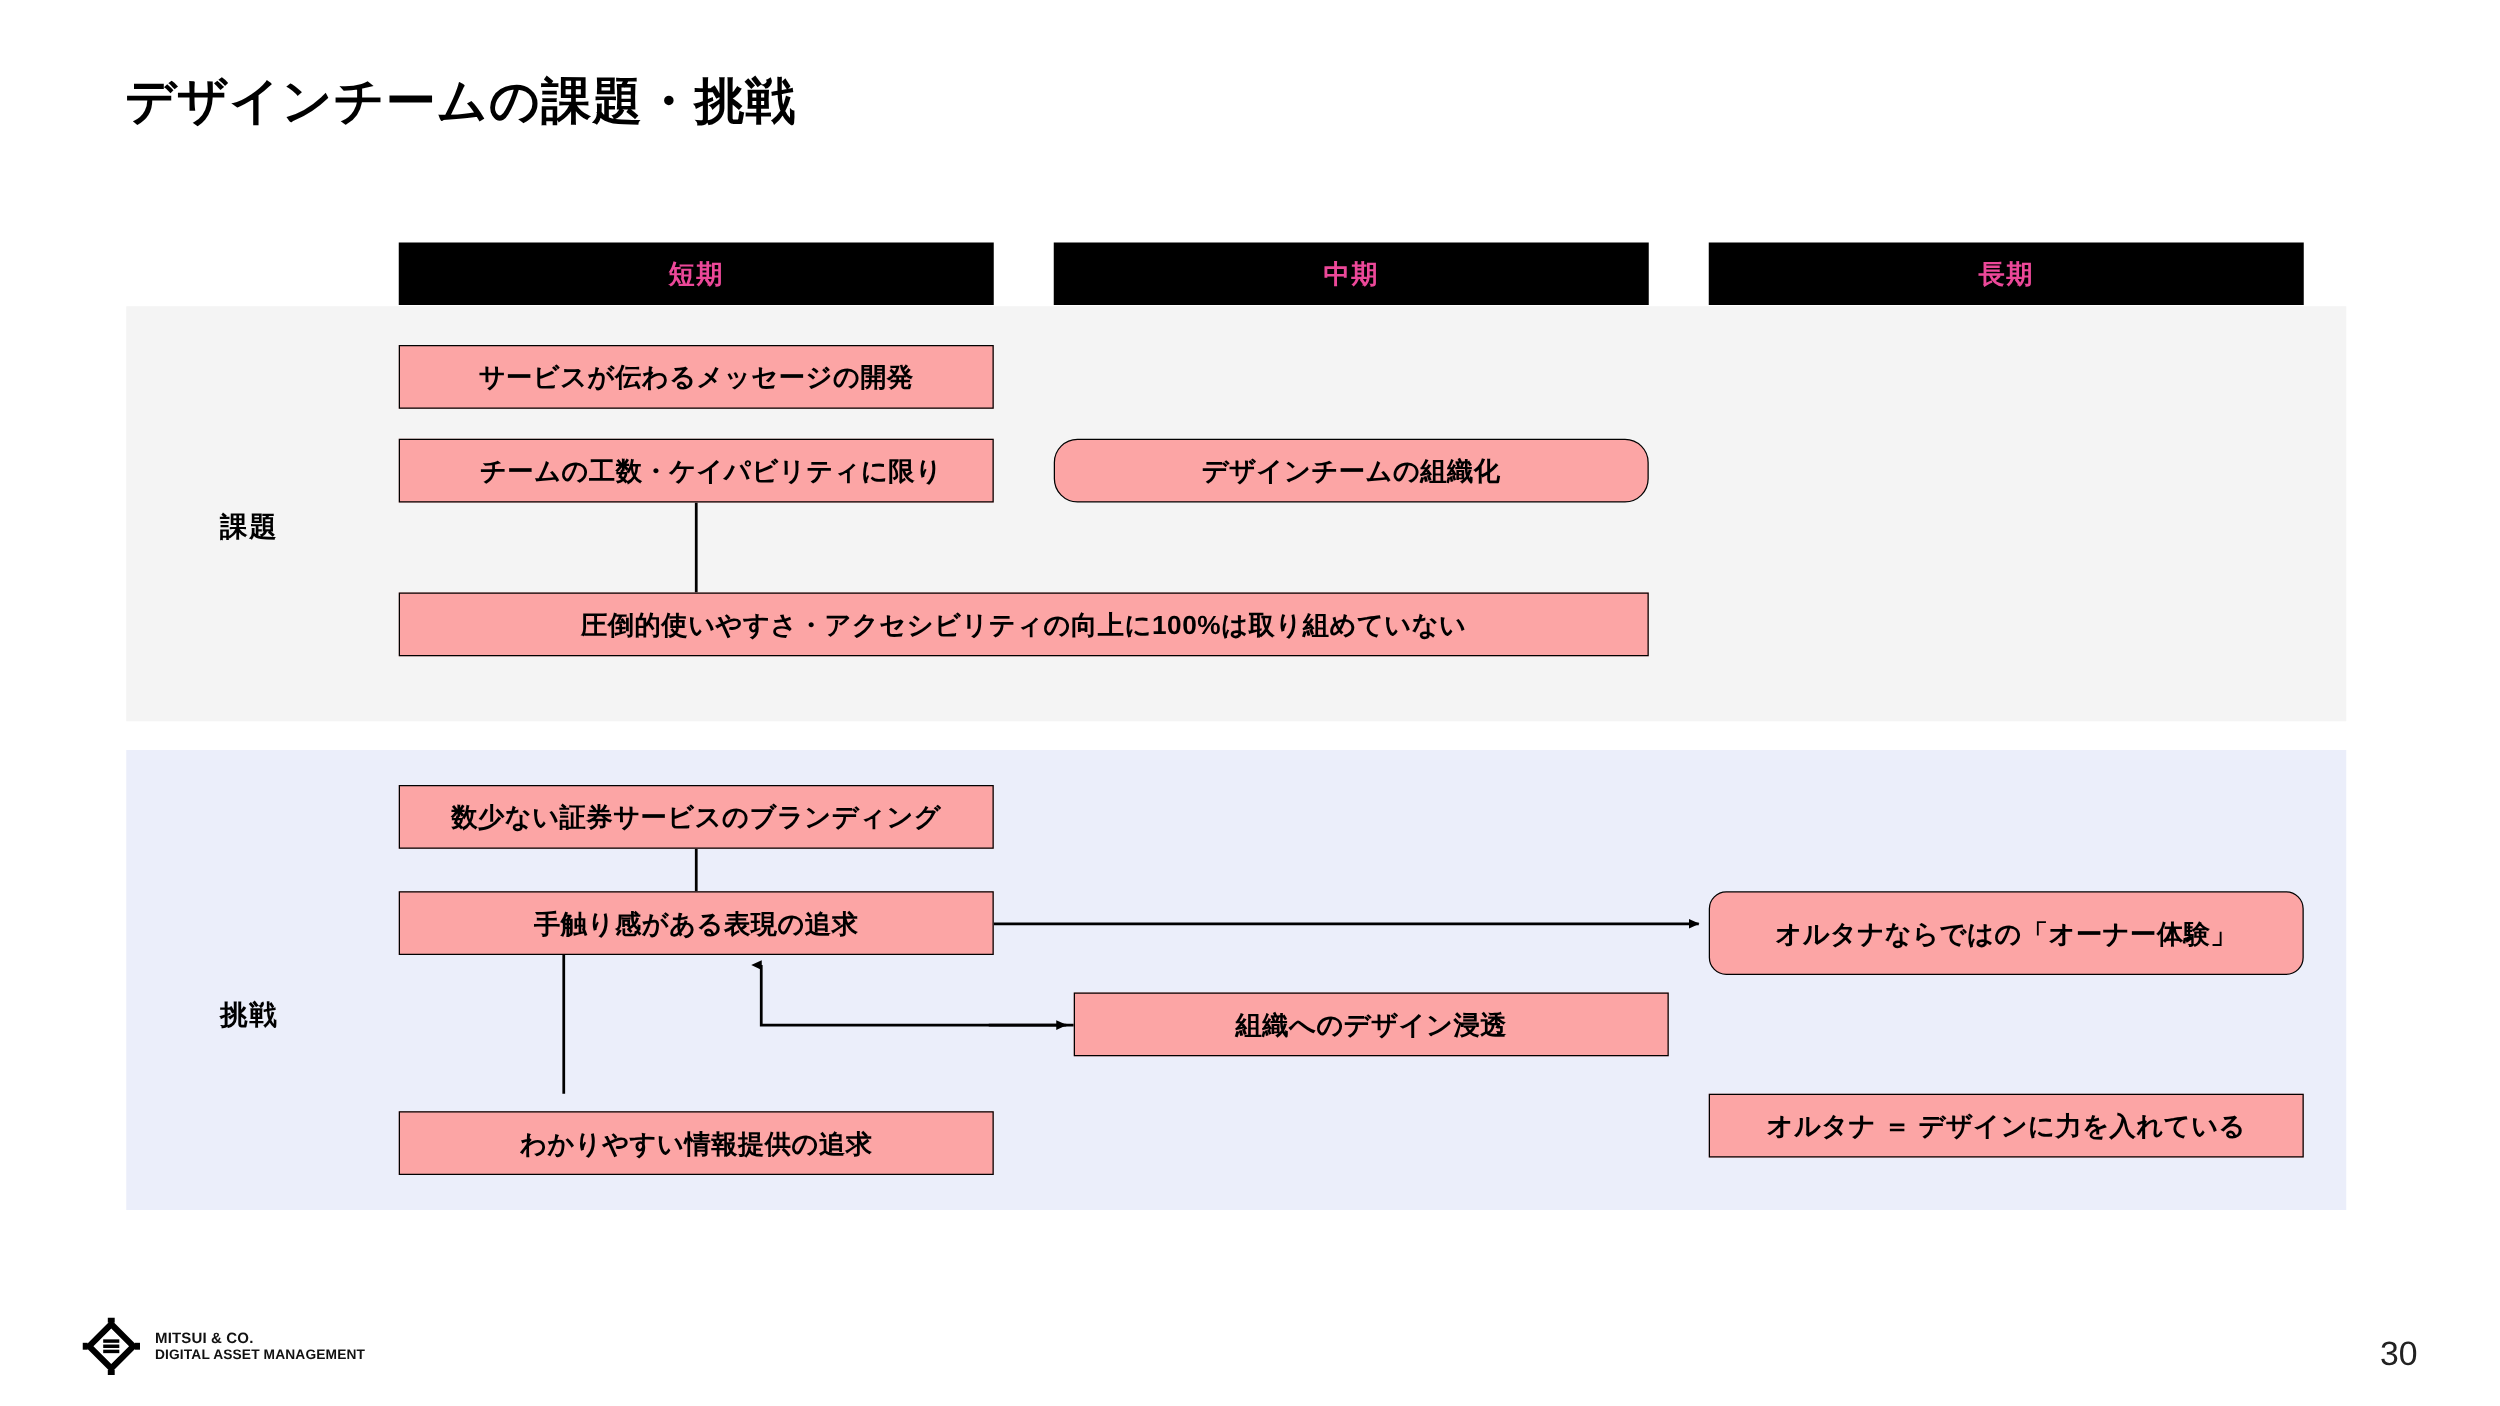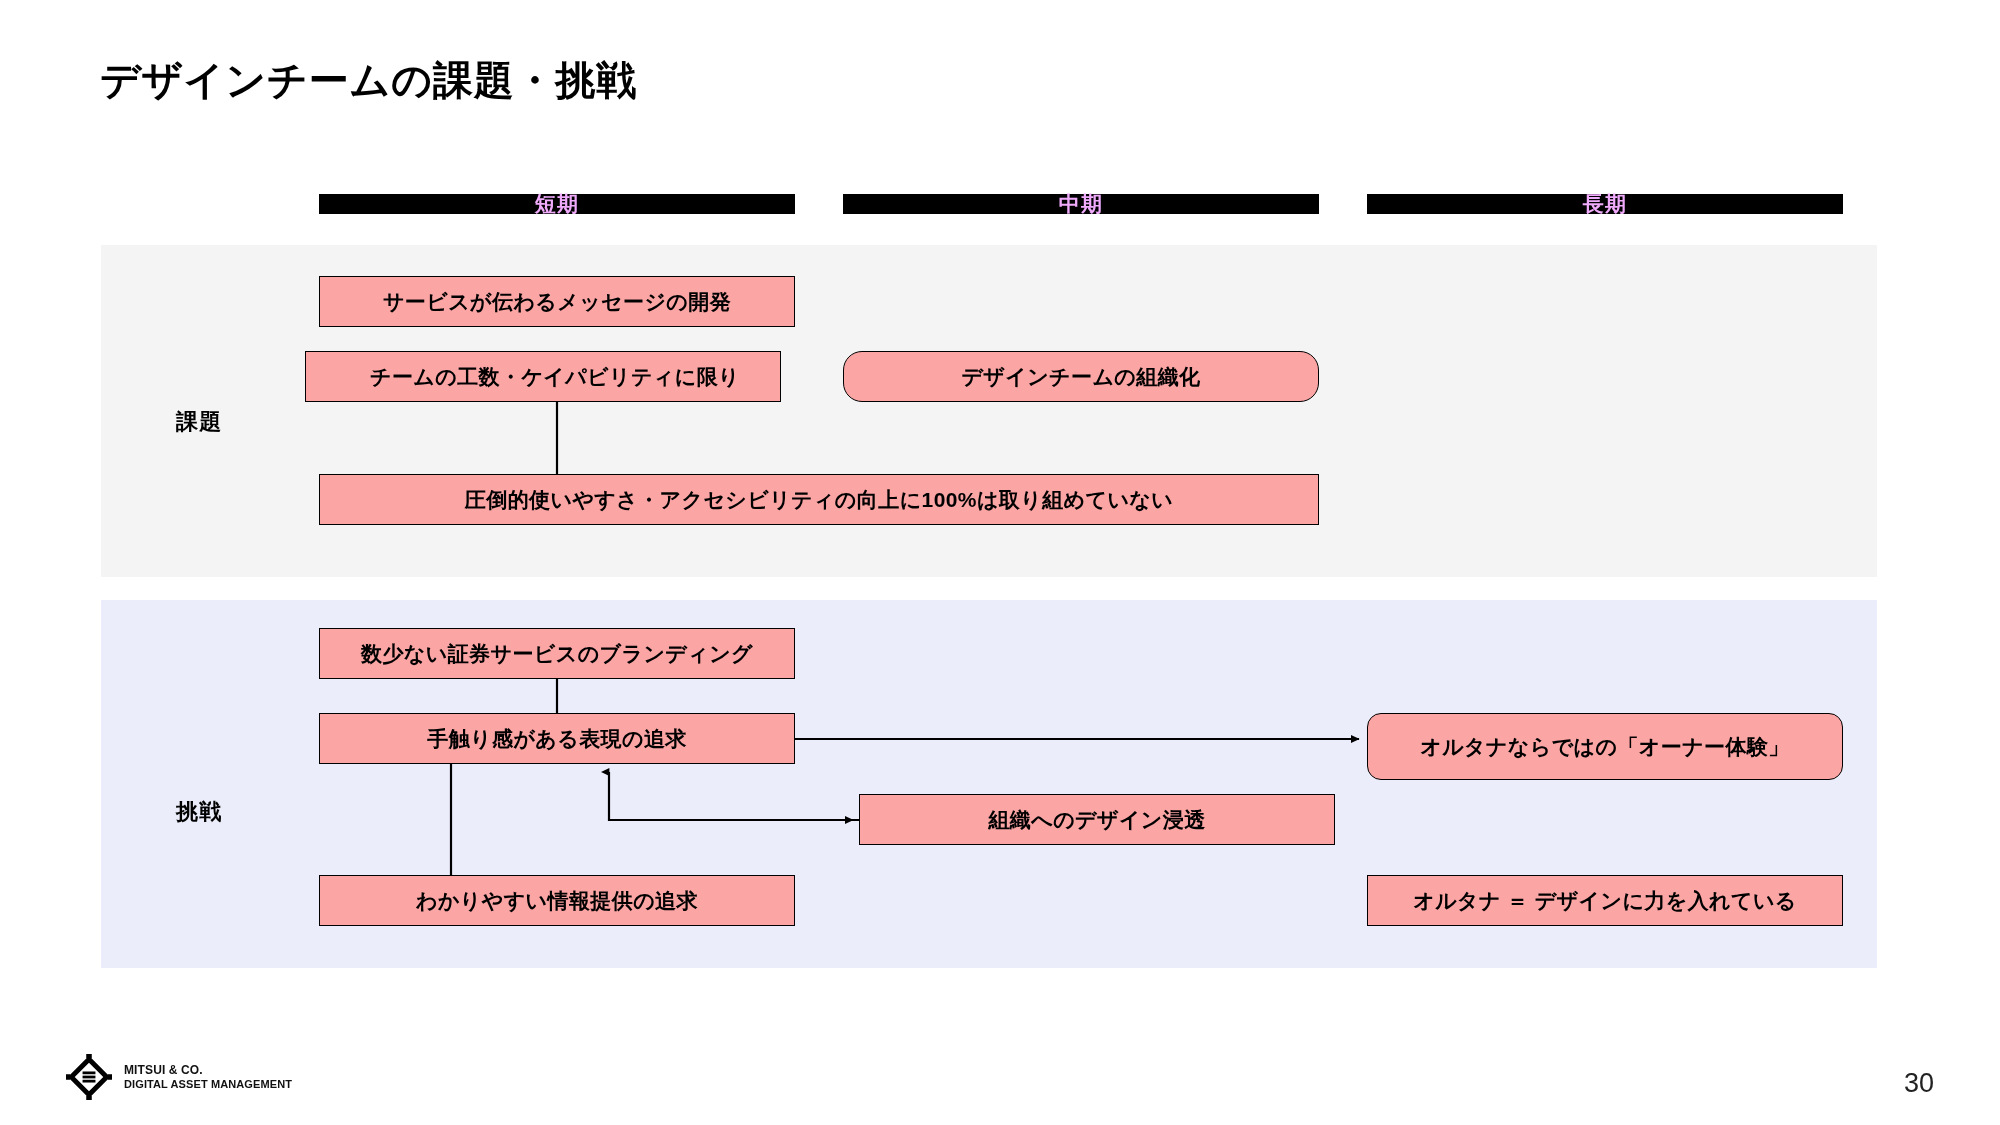--- a/index.html
+++ b/index.html
@@ -29,23 +29,23 @@
     font-weight: 700;
     letter-spacing: 0.02em;
     color: #000000;
     white-space: nowrap;
   }
 
   
   .col-header {
     position: absolute;
     top: 194px;
-    height: 20px;
+    height: 50px;
     background: #000000;
-    color: #f0abfc;
+    color: #ec4899;
     font-size: 21px;
     font-weight: 700;
     letter-spacing: 0.06em;
     display: flex;
     align-items: center;
     justify-content: center;
   }
   #col-header-0 { left: 319px;  width: 476px; }
   #col-header-1 { left: 843px;  width: 476px; }
   #col-header-2 { left: 1367px; width: 476px; }
@@ -90,30 +90,30 @@
     font-weight: 700;
     color: #000000;
     letter-spacing: 0.02em;
     box-sizing: border-box;
     text-align: center;
     white-space: nowrap;
   }
 
   
   #node-msg        { left: 218px; top:  31px; width: 476px; height: 51px; }
-  #node-capacity   { left: 204px; top: 106px; width: 476px; height: 51px; padding-left: 24px; }
+  #node-capacity   { left: 218px; top: 106px; width: 476px; height: 51px; padding-left: 24px; }
   #node-orgdesign  { left: 742px; top: 106px; width: 476px; height: 51px; border-radius: 19px; }
   #node-a11y       { left: 218px; top: 229px; width: 1000px; height: 51px; }
 
   
   #node-branding   { left: 218px; top:  28px; width: 476px; height: 51px; }
   #node-tactile    { left: 218px; top: 113px; width: 476px; height: 51px; }
   #node-owner      { left: 1266px; top: 113px; width: 476px; height: 67px; border-radius: 14px; }
   #node-permeation { left: 758px; top: 194px; width: 476px; height: 51px; }
-  #node-info       { left: 218px; top: 275px; width: 476px; height: 51px; }
+  #node-info       { left: 218px; top: 289px; width: 476px; height: 51px; }
   #node-altona     { left: 1266px; top: 275px; width: 476px; height: 51px; }
 
   
   .connectors {
     position: absolute;
     left: 0;
     top: 0;
     width: 100%;
     height: 100%;
     pointer-events: none;

